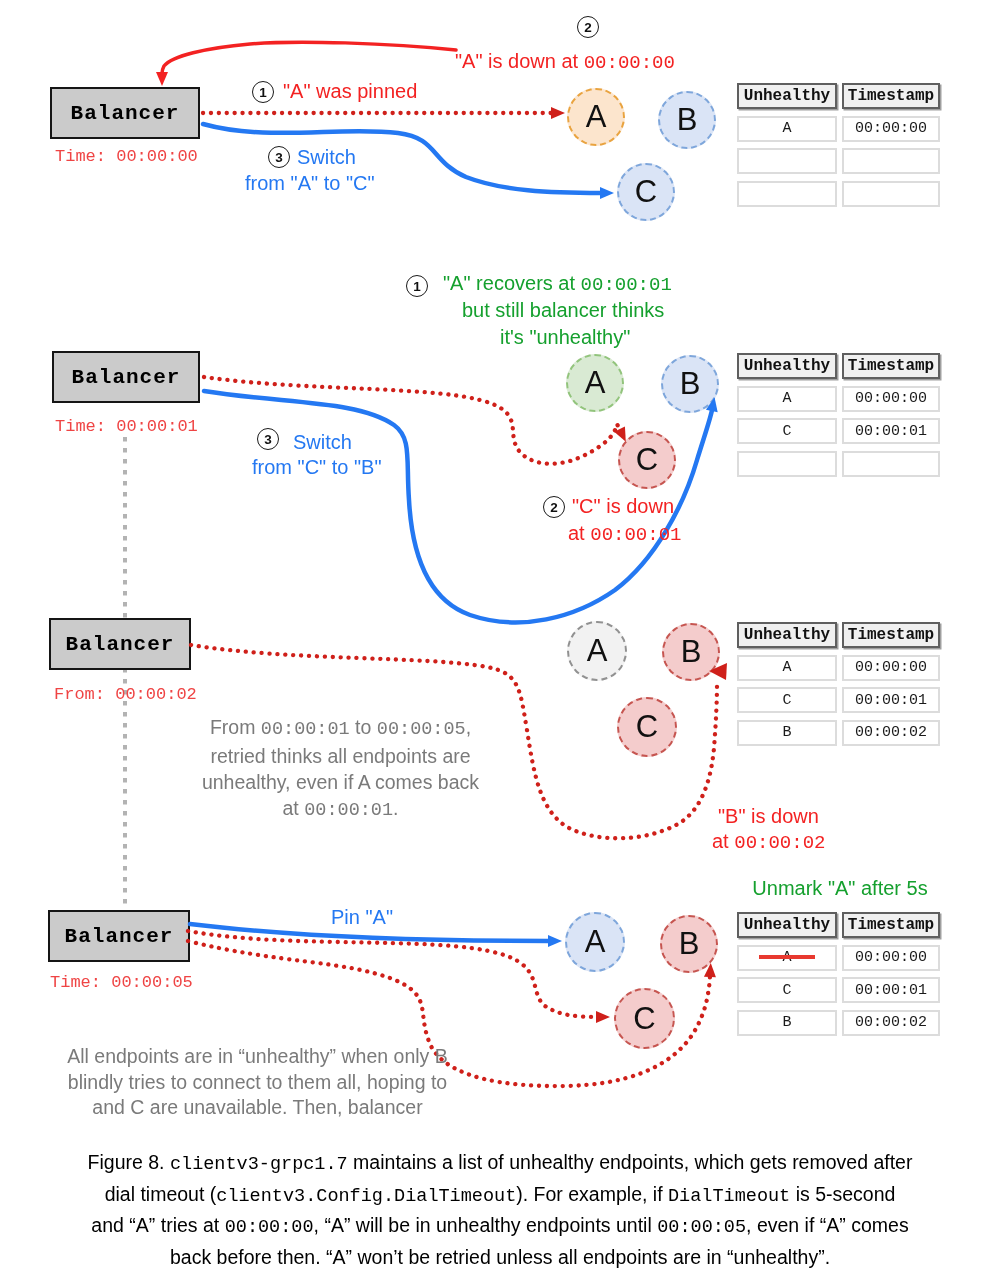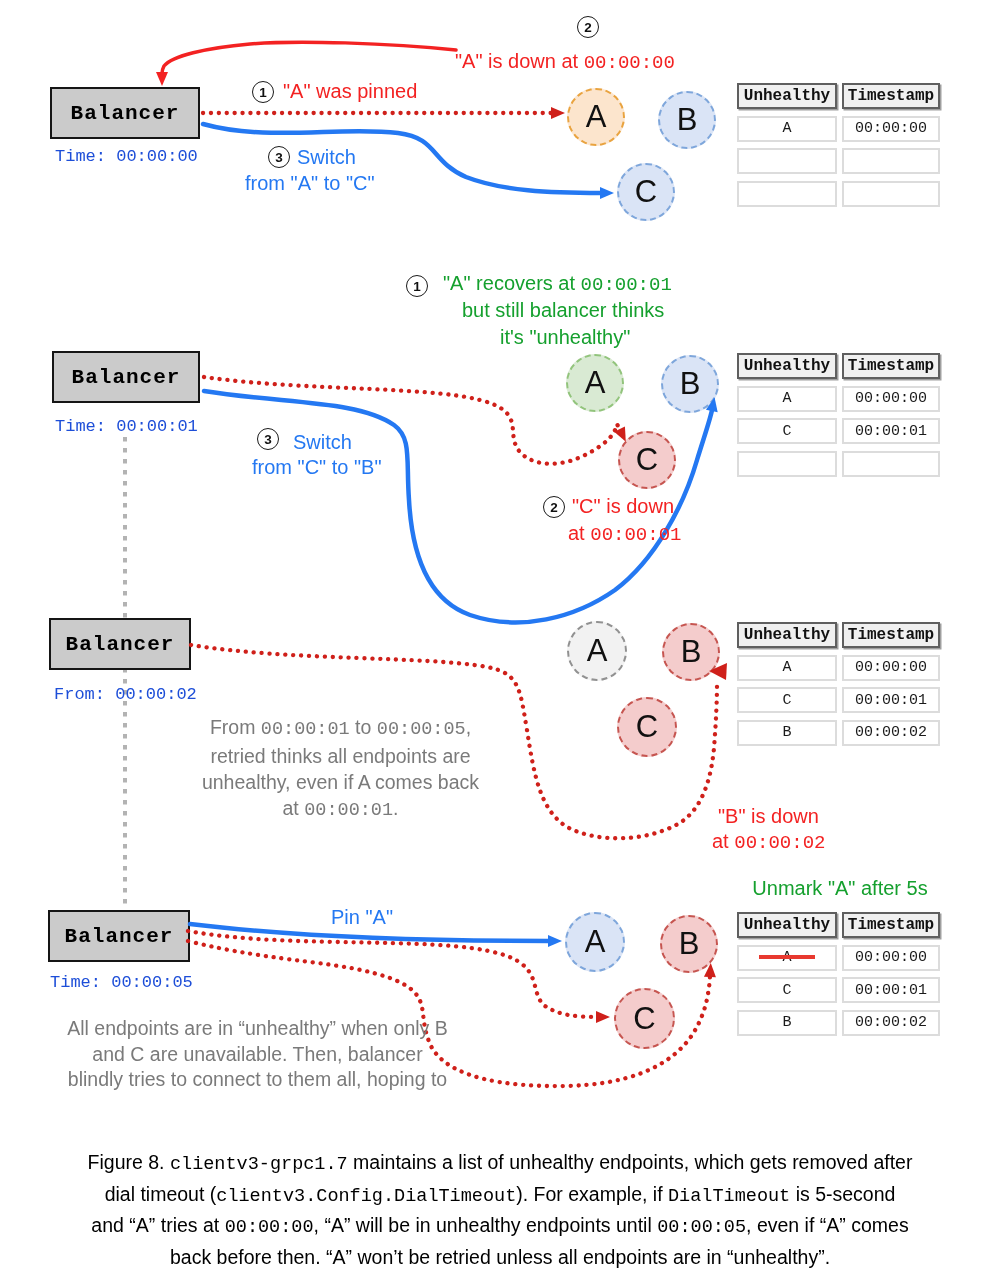--- a/index.html
+++ b/index.html
@@ -6,21 +6,21 @@
   #canvas{position:relative;width:1000px;height:1284px;background:#fff;overflow:hidden;
           font-family:"Liberation Sans",sans-serif;}
   svg.layer{position:absolute;left:0;top:0;width:1000px;height:1284px;}
   #under{z-index:1;} 
   .obj{z-index:2;} 
   #over{z-index:3;pointer-events:none;}
   .txt{z-index:4;}
   .bal{position:absolute;background:#cbcbcb;border:2px solid #151515;display:flex;align-items:center;
        justify-content:center;font-family:"Liberation Mono",monospace;font-weight:700;font-size:21px;
        letter-spacing:1px;color:#000;box-sizing:border-box;}
-  .time{position:absolute;font-family:"Liberation Mono",monospace;font-size:17px;color:#1d4ed8;
+  .time{position:absolute;font-family:"Liberation Mono",monospace;font-size:17px;color:#ef4444;
         letter-spacing:0px;white-space:nowrap;}
   .ep{position:absolute;width:58px;height:58px;border-radius:50%;border:2px dashed #999;
       display:flex;align-items:center;justify-content:center;font-size:31px;color:#111;box-sizing:border-box;}
   .ep-orange{background:#fce5cd;border-color:#e9a33f;}
   .ep-blue{background:#dae4f6;border-color:#7ea6db;}
   .ep-green{background:#d9ead3;border-color:#92c47c;}
   .ep-pink{background:#f4cccc;border-color:#c65550;}
   .ep-gray{background:#f2f2f2;border-color:#919191;}
   .table{position:absolute;display:grid;grid-template-columns:100px 98px;gap:6.5px 5px;}
   .th{height:26px;background:#f0f0f0;border:2px solid #5f5f5f;box-shadow:1.5px 1.5px 0 #9f9f9f;
@@ -157,24 +157,24 @@
         <span>C</span>
       </div>
       <div class="td">00:00:01</div>
       <div class="td">
         <span>B</span>
       </div>
       <div class="td">00:00:02</div>
     </div>
   <div class="note green txt" style="left:737px;top:877px;width:206px;text-align:center">Unmark "A" after 5s</div>
   <div class="note blue txt" style="left:331px;top:906px">Pin "A"</div>
-  <div class="para txt" style="left:35px;top:1016px;width:445px;line-height:25.5px">
+  <div class="para txt" style="left:35px;top:1044px;width:445px;line-height:25.5px">
       <div><span class="">All endpoints are in “unhealthy” when only B</span></div>
+      <div><span class="">blindly tries to connect to them all, hoping to</span></div>
       <div><span class="">and C are unavailable. Then, balancer</span></div>
-      <div><span class="">blindly tries to connect to them all, hoping to</span></div>
     </div>
 
   <div class="caption txt" style="left:10px;top:1148px;width:980px">
       <div><span class="i">Figure 8.</span><span class=""> </span><span class="m ">clientv3-grpc1.7</span><span class=""> maintains a list of unhealthy endpoints, which gets removed after</span></div>
       <div><span class="">dial timeout (</span><span class="m ">clientv3.Config.DialTimeout</span><span class="">). For example, if </span><span class="m ">DialTimeout</span><span class=""> is 5-second</span></div>
       <div><span class="">and “A” tries at </span><span class="m ">00:00:00</span><span class="">, “A” will be in unhealthy endpoints until </span><span class="m ">00:00:05</span><span class="">, even if “A” comes</span></div>
       <div><span class="">back before then. “A” won’t be retried unless all endpoints are in “unhealthy”.</span></div>
     </div>
 
   <svg id="over" class="layer">

